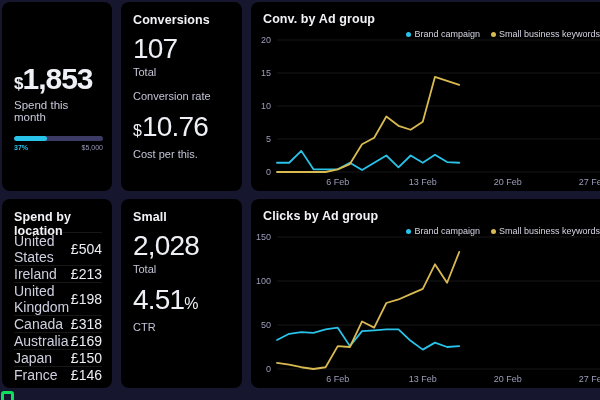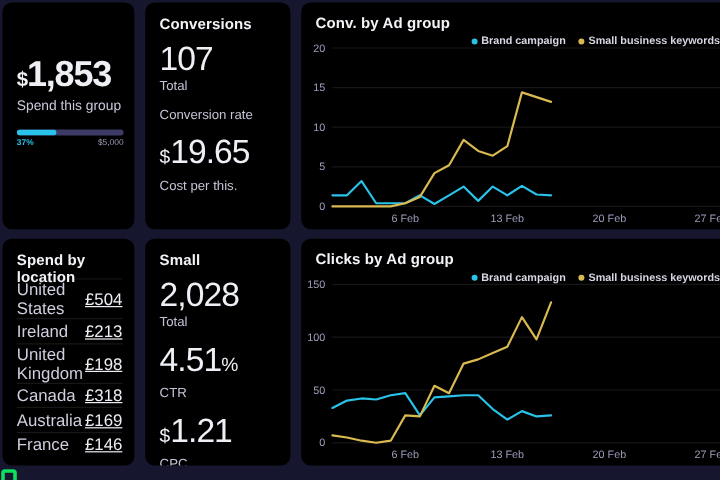--- a/index.html
+++ b/index.html
@@ -22,21 +22,21 @@
     border-radius:8px;
     position:relative;
     overflow:hidden;
   }
   .card-title {
     font-size:12.5px; font-weight:bold; color:#f2f2f7; letter-spacing:.1px;
   }
   .pad { padding:11px 12px; height:100%; }
 
   
-  .spend-inner { position:absolute; left:12px; right:9px; top:46px; }
+  .spend-inner { position:absolute; left:12px; right:9px; top:62px; }
   .big-number { font-size:30px; font-weight:bold; color:#eef0f6; letter-spacing:-1px; line-height:1; }
   .big-number .cur { font-size:17px; font-weight:bold; }
   .spend-label { font-size:11.5px; color:#c9c9db; margin-top:5px; }
   .bar { margin-top:13px; height:5px; border-radius:3px; background:#3b3b66; overflow:hidden; }
   .bar-fill { height:100%; border-radius:3px; background:#29c2e8; }
   .bar-row { display:flex; justify-content:space-between; margin-top:3px; font-size:7px; }
   .bar-pct { color:#29c2e8; font-weight:bold; }
   .bar-max { color:#9a9ab8; }
 
   
@@ -44,44 +44,44 @@
   .metric-cards .card-title { margin-bottom:9px; }
   .mv { font-size:28px; font-weight:normal; color:#eef0f6; letter-spacing:-0.8px; line-height:26px; white-space:nowrap; }
   .mv .fix { font-size:16px; letter-spacing:0; }
   .ml { font-size:11px; color:#c3c3d6; margin-top:4px; }
 
   
   .loc-rows { position:absolute; top:33px; bottom:8px; left:12px; right:10px; display:flex; flex-direction:column; }
   .loc-row { flex:1; display:flex; justify-content:space-between; align-items:center;
              border-top:1px solid rgba(255,255,255,.09); font-size:14px; }
   .loc-name { color:#cfcfe0; }
-  .loc-val { color:#eceef4;text-decoration:underline; }
+  .loc-val { color:#eceef4; }
 
   
   .chart-card .card-title { position:absolute; top:10px; left:12px; }
   .legend { position:absolute; top:27px; right:8px; display:flex; gap:11px; align-items:center;
-            font-size:9px; color:#d6d6e4;font-weight:bold; }
+            font-size:9px; color:#d6d6e4; }
   .legend-item { display:flex; align-items:center; gap:3px; }
   .dot { width:5px; height:5px; border-radius:50%; flex:none; }
   svg.plot { position:absolute; left:0; right:0; top:28px; height:161px; width:100%; display:block; }
   svg text { font-family:"Liberation Sans", sans-serif; }
 
   
   .logo { position:absolute; left:1px; top:391px; width:13px; height:13px;
           border:3px solid #0ee05e; border-radius:3px; background:#16162e; }
 </style>
 </head>
 <body>
 
 <div class="dash">
 
   <section class="card">
     <div class="spend-inner">
       <div class="big-number"><span class="cur">$</span><span>1,853</span></div>
-      <div class="spend-label">Spend this group</div>
+      <div class="spend-label">Spend this month</div>
       <div class="bar">
         <div class="bar-fill" style="width: 37%;"></div>
       </div>
       <div class="bar-row">
         <span class="bar-pct">37%</span>
         <span class="bar-max">$5,000</span>
       </div>
     </div>
   </section>
 
@@ -89,21 +89,21 @@
     <div class="pad">
       <h2 class="card-title">Conversions</h2>
       <div class="metric">
         <div class="mv"><span class="num">107</span></div>
         <div class="ml">Total</div>
       </div>
       <div class="metric">
         <div class="ml">Conversion rate</div>
       </div>
       <div class="metric">
-        <div class="mv"><span class="fix">$</span><span class="num">19.65</span></div>
+        <div class="mv"><span class="fix">$</span><span class="num">10.76</span></div>
         <div class="ml">Cost per this.</div>
       </div>
     </div>
   </section>
 
   <section class="card chart-card">
     <h2 class="card-title">Conv. by Ad group</h2>
     <div class="legend">
       <span class="legend-item">
           <span class="dot" style="background: rgb(41, 194, 232);"></span>
@@ -153,40 +153,40 @@
         </div>
       <div class="loc-row">
           <span class="loc-name">Canada</span>
           <span class="loc-val">£318</span>
         </div>
       <div class="loc-row">
           <span class="loc-name">Australia</span>
           <span class="loc-val">£169</span>
         </div>
       <div class="loc-row">
+          <span class="loc-name">Japan</span>
+          <span class="loc-val">£150</span>
+        </div>
+      <div class="loc-row">
           <span class="loc-name">France</span>
           <span class="loc-val">£146</span>
         </div>
     </div>
   </section>
 
   <section class="card metric-cards">
     <div class="pad">
       <h2 class="card-title">Small</h2>
       <div class="metric">
         <div class="mv"><span class="num">2,028</span></div>
         <div class="ml">Total</div>
       </div>
       <div class="metric">
         <div class="mv"><span class="num">4.51</span><span class="fix">%</span></div>
         <div class="ml">CTR</div>
-      </div>
-      <div class="metric">
-        <div class="mv"><span class="fix">$</span><span class="num">1.21</span></div>
-        <div class="ml">CPC</div>
       </div>
     </div>
   </section>
 
   <section class="card chart-card">
     <h2 class="card-title">Clicks by Ad group</h2>
     <div class="legend">
       <span class="legend-item">
           <span class="dot" style="background: rgb(41, 194, 232);"></span>
           <span>Brand campaign</span>

